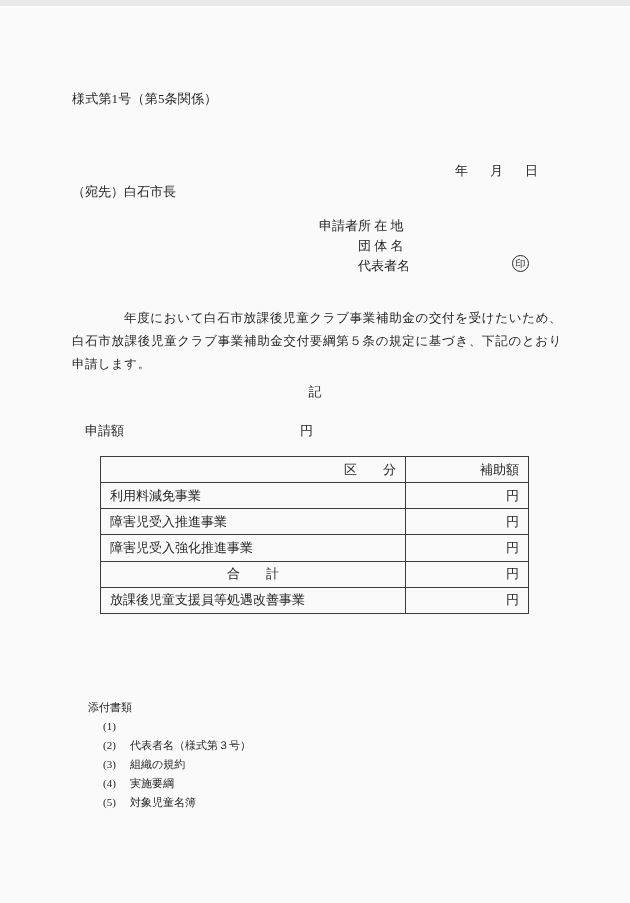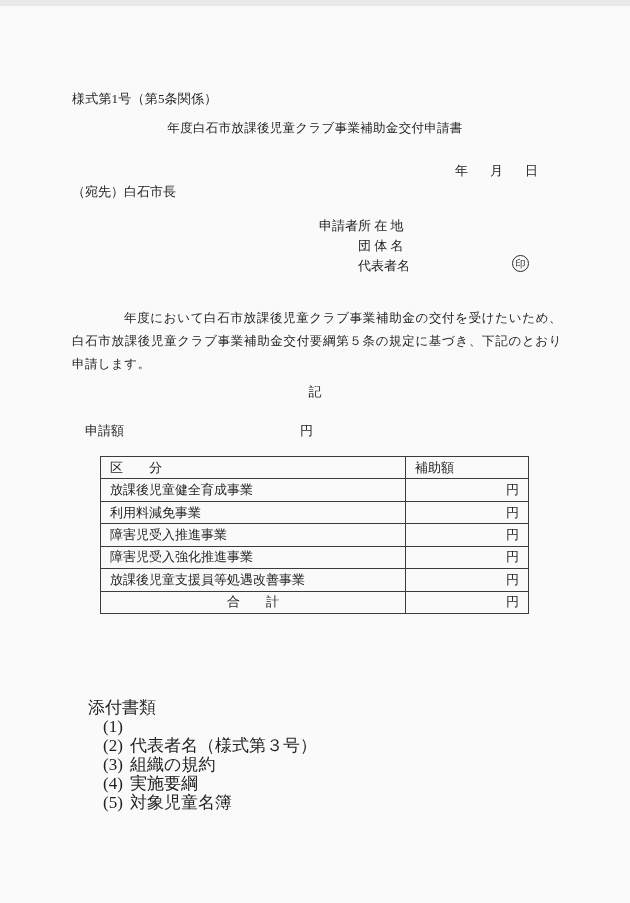--- a/index.html
+++ b/index.html
@@ -66,38 +66,37 @@
   }
   table.subsidy col.c1 { width: 305px; }
   table.subsidy col.c2 { width: 123px; }
   table.subsidy th, table.subsidy td {
     border: 1px solid #3c3c3c;
     font-weight: normal;
     padding: 0 9px;
     height: 21px;
     vertical-align: middle;
   }
-  table.subsidy th { text-align: left; }
+  table.subsidy th { text-align: right; }
   table.subsidy td.label { text-align: left; }
   table.subsidy td.total { text-align: center; }
   table.subsidy td.amount { text-align: right; }
 
-  .attachments { left: 88px; top: 692px; line-height: 19px; font-size: 17px; }
+  .attachments { left: 88px; top: 692px; line-height: 19px; font-size: 11px; }
   .attachments .items { margin-top: 0; }
   .attachments .item { display: flex; }
   .attachments .item .num { width: 27px; margin-left: 15px; }
 </style>
 </head>
 <body>
 
 <div class="page">
 
   <div class="abs form-number">様式第1号（第5条関係）</div>
 
-  <div class="abs doc-title">年度白石市放課後児童クラブ事業補助金交付申請書</div>
 
   <div class="abs date-line">
     <span>年</span>
     <span>月</span>
     <span>日</span>
   </div>
 
   <div class="abs recipient">（宛先）白石市長</div>
 
   <div class="abs applicant">
@@ -130,41 +129,37 @@
     <colgroup>
         <col class="c1">
         <col class="c2">
       </colgroup>
     <tbody>
         <tr>
       <th>区　　分</th>
       <th>補助額</th>
     </tr>
     <tr>
-      <td class="label">放課後児童健全育成事業</td>
-      <td class="amount">円</td>
-    </tr>
-    <tr>
       <td class="label">利用料減免事業</td>
       <td class="amount">円</td>
     </tr>
     <tr>
       <td class="label">障害児受入推進事業</td>
       <td class="amount">円</td>
     </tr>
     <tr>
       <td class="label">障害児受入強化推進事業</td>
       <td class="amount">円</td>
     </tr>
     <tr>
-      <td class="label">放課後児童支援員等処遇改善事業</td>
+      <td class="total">合　　計</td>
       <td class="amount">円</td>
     </tr>
     <tr>
-      <td class="total">合　　計</td>
+      <td class="label">放課後児童支援員等処遇改善事業</td>
       <td class="amount">円</td>
     </tr>
   </tbody>
     </table>
 
   <div class="abs attachments">
     <div>添付書類</div>
     <div class="items">
       <div class="item">
         <span class="num">(1)</span>

